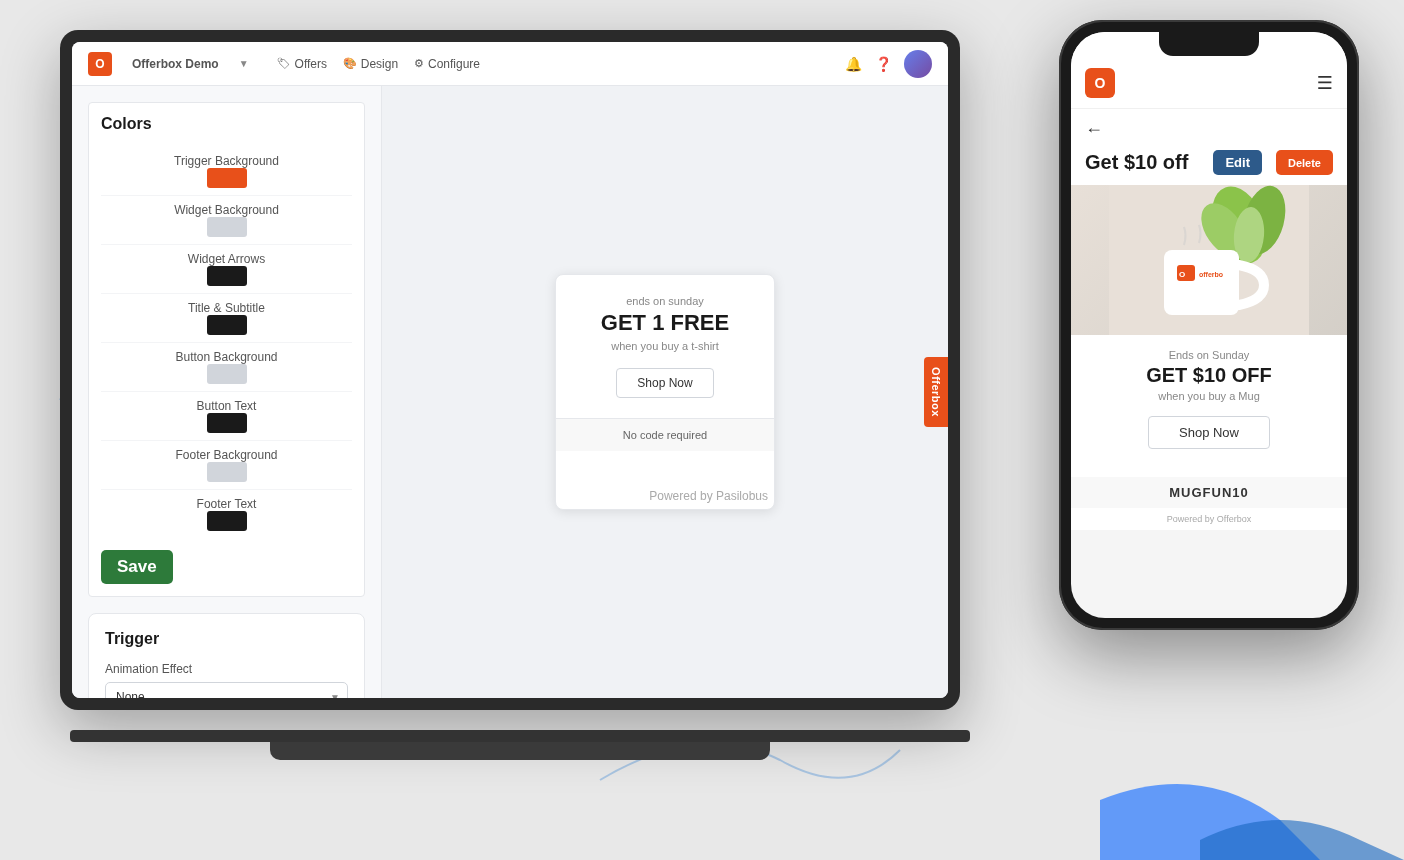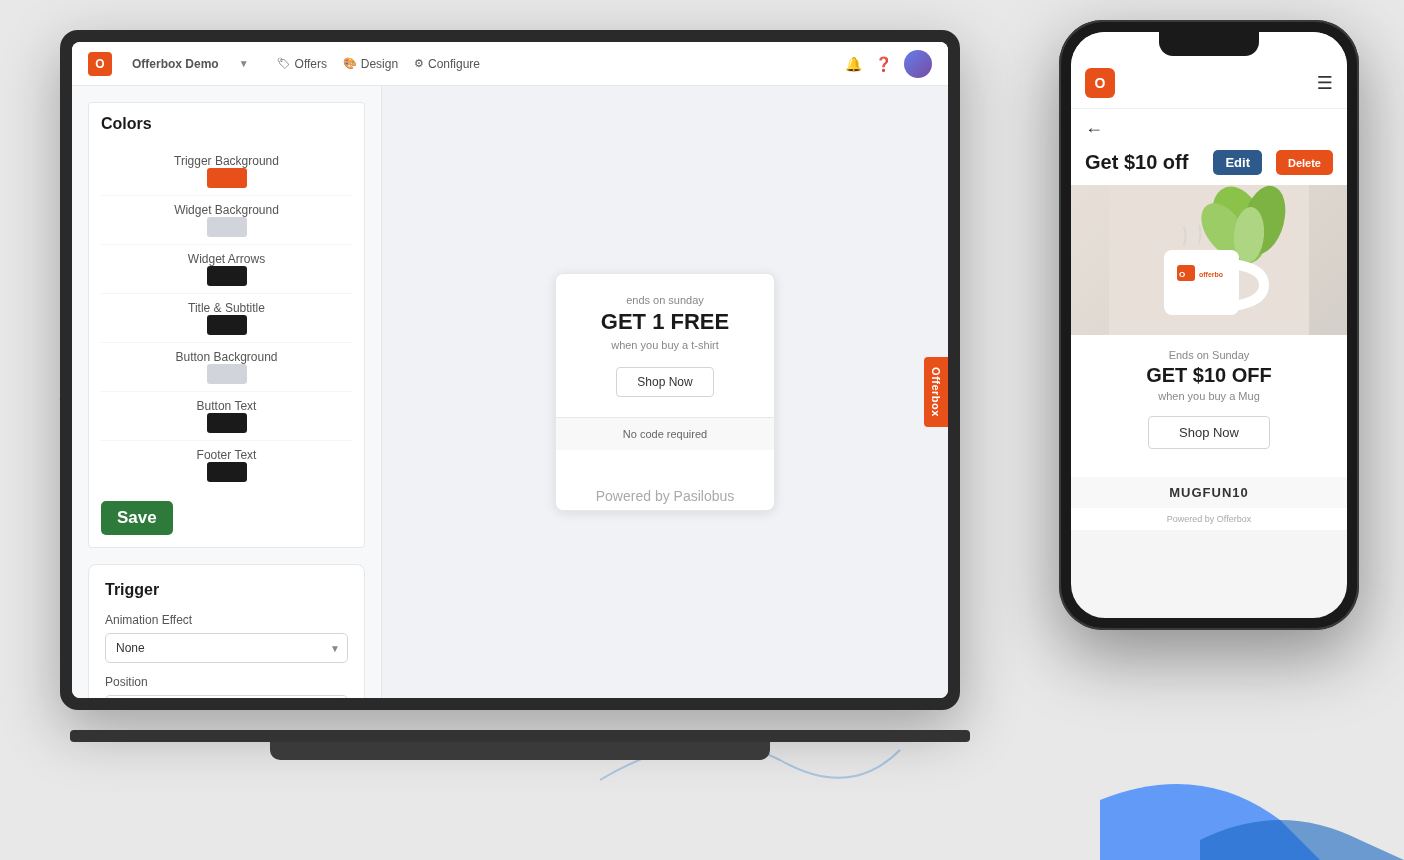--- a/index.html
+++ b/index.html
@@ -320,23 +320,23 @@
       text-align: center;
       border-top: 1px solid #e5e7eb;
     }
 
     .no-code-text {
       font-size: 11px;
       color: #666;
     }
 
     .powered-by {
-      font-size: 14px;
+      font-size: 12px;
       color: #aaa;
-      text-align: center;
+      text-align: right;
       padding: 6px;
       margin-top: 32px;
     }
 
     
     .side-tab {
       position: absolute;
       right: 0;
       top: 50%;
       transform: translateY(-50%);
@@ -610,20 +610,24 @@
             </div>
             <div class="color-row">
               <span class="color-label">Button Background</span>
               <div class="color-swatch swatch-gray"></div>
             </div>
             <div class="color-row">
               <span class="color-label">Button Text</span>
               <div class="color-swatch swatch-black"></div>
             </div>
             <div class="color-row">
+              <span class="color-label">Footer Background</span>
+              <div class="color-swatch swatch-gray"></div>
+            </div>
+            <div class="color-row">
               <span class="color-label">Footer Text</span>
               <div class="color-swatch swatch-black"></div>
             </div>
 
             <button class="save-btn">Save</button>
           </div>
 
           <div class="trigger-section">
             <div class="section-title">Trigger</div>
 

